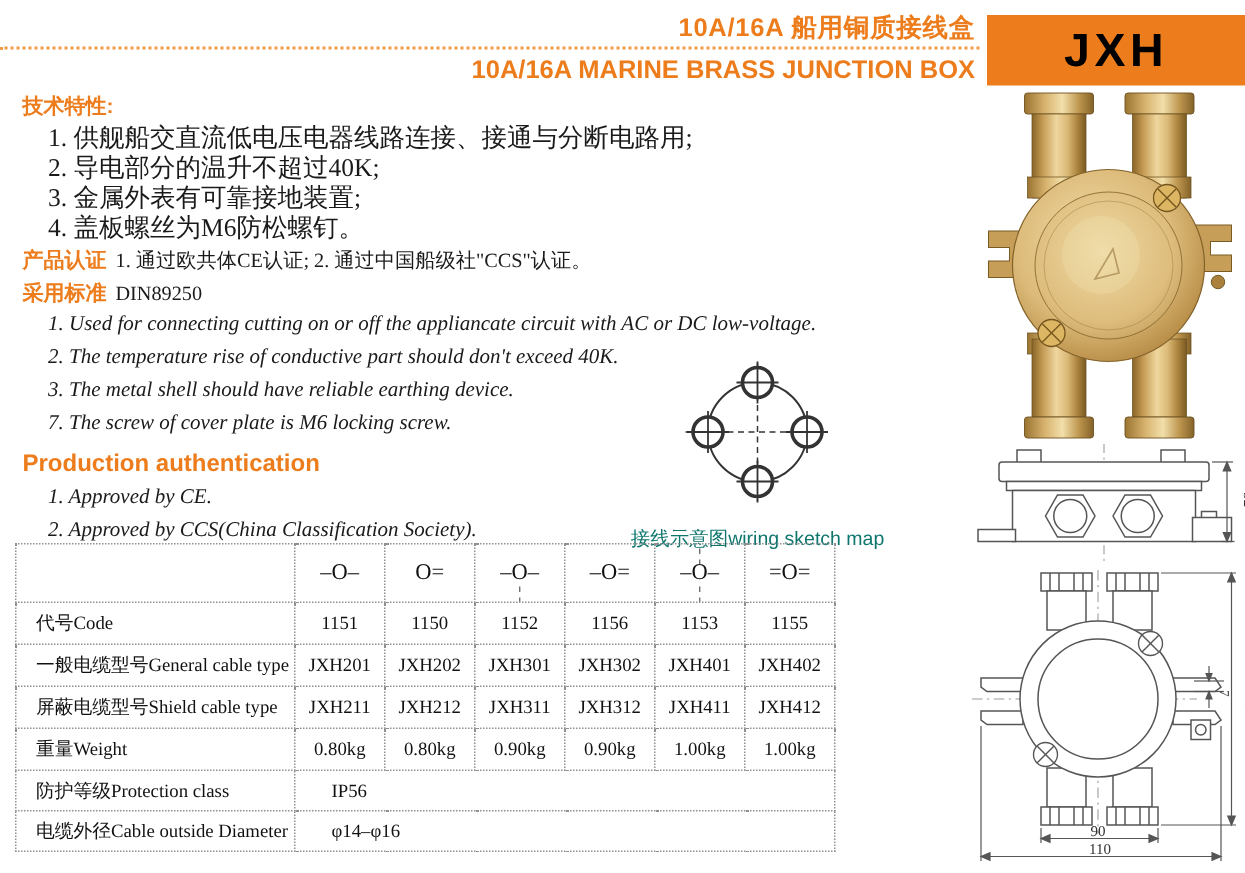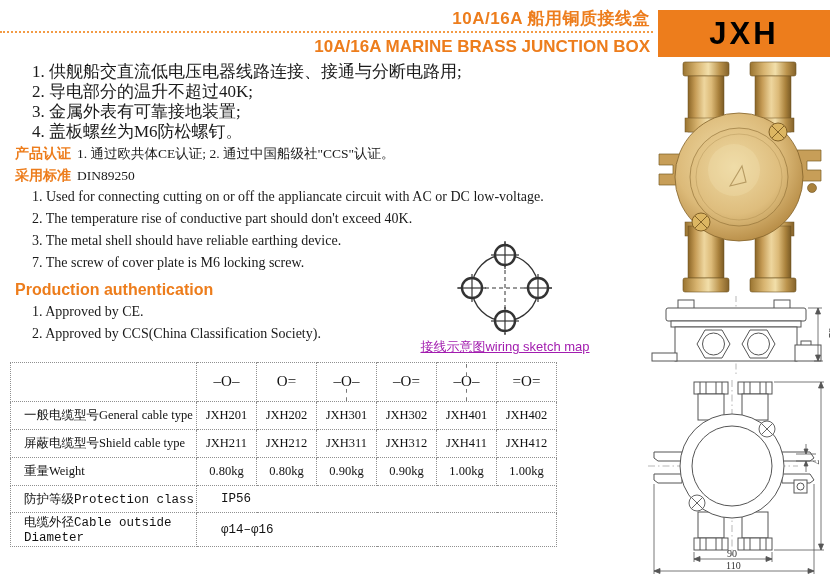--- a/index.html
+++ b/index.html
@@ -21,37 +21,37 @@
     color:#000000;display:flex;align-items:center;justify-content:center;
     font:bold 31px "Liberation Sans",sans-serif;letter-spacing:3px;}
 
   
   .content{position:absolute;left:15px;top:62px;width:625px;}
   .h-zh{font:bold 14px "Liberation Sans",sans-serif;color:var(--orange);margin:0 0 2px 0;}
   .zh-item{font-size:17px;line-height:20px;margin-left:17px;}
   .inline-line{font-size:13.5px;line-height:21px;margin-top:1px;}
   .inline-line .lbl{font:bold 14px "Liberation Sans",sans-serif;color:var(--orange);margin-right:6px;}
   .h-en{font:bold 16px "Liberation Sans",sans-serif;color:var(--orange);margin:7px 0 2px 0;}
-  .en-item{font-size:14px;line-height:22px;margin-left:17px;}
+  .en-item{font-size:14px;line-height:22px;margin-left:17px;font-style:italic;}
   .adopt-line{margin-top:5px;font-size:15px;}
   .adopt-line .lbl{font:bold 16px "Liberation Sans",sans-serif;color:var(--orange);margin-right:10px;}
 
   
   .sketch{position:absolute;left:405px;top:240px;width:200px;text-align:center;}
   .sketch svg{display:block;margin:0 auto;}
-  .sketch-caption{font:13px "Liberation Sans",sans-serif;color:#a21caf;margin-top:2px;white-space:nowrap;text-decoration:underline;}
+  .sketch-caption{font:13px "Liberation Sans",sans-serif;color:#0f766e;margin-top:14px;white-space:nowrap;}
 
   
   table.spec{position:absolute;left:10px;top:362px;width:546px;border-collapse:collapse;table-layout:fixed;}
   table.spec td{border:1px dotted #909090;font-size:12.5px;color:#111;overflow:hidden;}
   td.rowlabel{padding-left:13px;}
   td.val{text-align:center;}
   tr.symrow td{height:36px;}
   tr.datarow td{height:25px;}
-  tr.spanrow td{height:24px;font-family:Liberation Mono, monospace;}
+  tr.spanrow td{height:24px;}
   td.spanval{padding-left:24px;}
   .sym{position:relative;display:inline-block;font-size:15px;line-height:1;}
   .s-top{position:absolute;left:50%;transform:translateX(-50%);top:-11px;font-size:12px;color:#222;}
   .s-bot{position:absolute;left:50%;transform:translateX(-50%);bottom:-11px;font-size:12px;color:#222;}
 
   
   .photo{position:absolute;left:652px;top:58px;}
   .sideview{position:absolute;left:648px;top:296px;}
   .frontview{position:absolute;left:646px;top:380px;}
   svg text{font-family:"Liberation Serif",serif;}
@@ -60,20 +60,21 @@
 <body>
 
 <div class="page">
 
   <div class="title-zh">10A/16A 船用铜质接线盒</div>
   <div class="dotted-rule"></div>
   <div class="title-en">10A/16A MARINE BRASS JUNCTION BOX</div>
   <div class="model-badge">JXH</div>
 
   <div class="content">
+    <div class="h-zh">技术特性:</div>
     <div class="zh-item">1. 供舰船交直流低电压电器线路连接、接通与分断电路用;</div>
     <div class="zh-item">2. 导电部分的温升不超过40K;</div>
     <div class="zh-item">3. 金属外表有可靠接地装置;</div>
     <div class="zh-item">4. 盖板螺丝为M6防松螺钉。</div>
     <div class="inline-line">
       <span class="lbl">产品认证</span><span>1. 通过欧共体CE认证; 2. 通过中国船级社"CCS"认证。</span>
     </div>
     <div class="inline-line">
       <span class="lbl">采用标准</span><span>DIN89250</span>
     </div>
@@ -129,20 +130,29 @@
       </colgroup>
     <tbody>
         <tr class="symrow">
       <td class="rowlabel"></td>
       <td class="val"><span class="sym"><span class="s-top"></span><span>–O–</span><span class="s-bot"></span></span></td>
       <td class="val"><span class="sym"><span class="s-top"></span><span>O=</span><span class="s-bot"></span></span></td>
       <td class="val"><span class="sym"><span class="s-top"></span><span>–O–</span><span class="s-bot">¦</span></span></td>
       <td class="val"><span class="sym"><span class="s-top"></span><span>–O=</span><span class="s-bot"></span></span></td>
       <td class="val"><span class="sym"><span class="s-top">¦</span><span>–O–</span><span class="s-bot">¦</span></span></td>
       <td class="val"><span class="sym"><span class="s-top"></span><span>=O=</span><span class="s-bot"></span></span></td>
+    </tr>
+    <tr class="datarow">
+      <td class="rowlabel">代号Code</td>
+      <td class="val">1151</td>
+      <td class="val">1150</td>
+      <td class="val">1152</td>
+      <td class="val">1156</td>
+      <td class="val">1153</td>
+      <td class="val">1155</td>
     </tr>
     <tr class="datarow">
       <td class="rowlabel">一般电缆型号General cable type</td>
       <td class="val">JXH201</td>
       <td class="val">JXH202</td>
       <td class="val">JXH301</td>
       <td class="val">JXH302</td>
       <td class="val">JXH401</td>
       <td class="val">JXH402</td>
     </tr>

